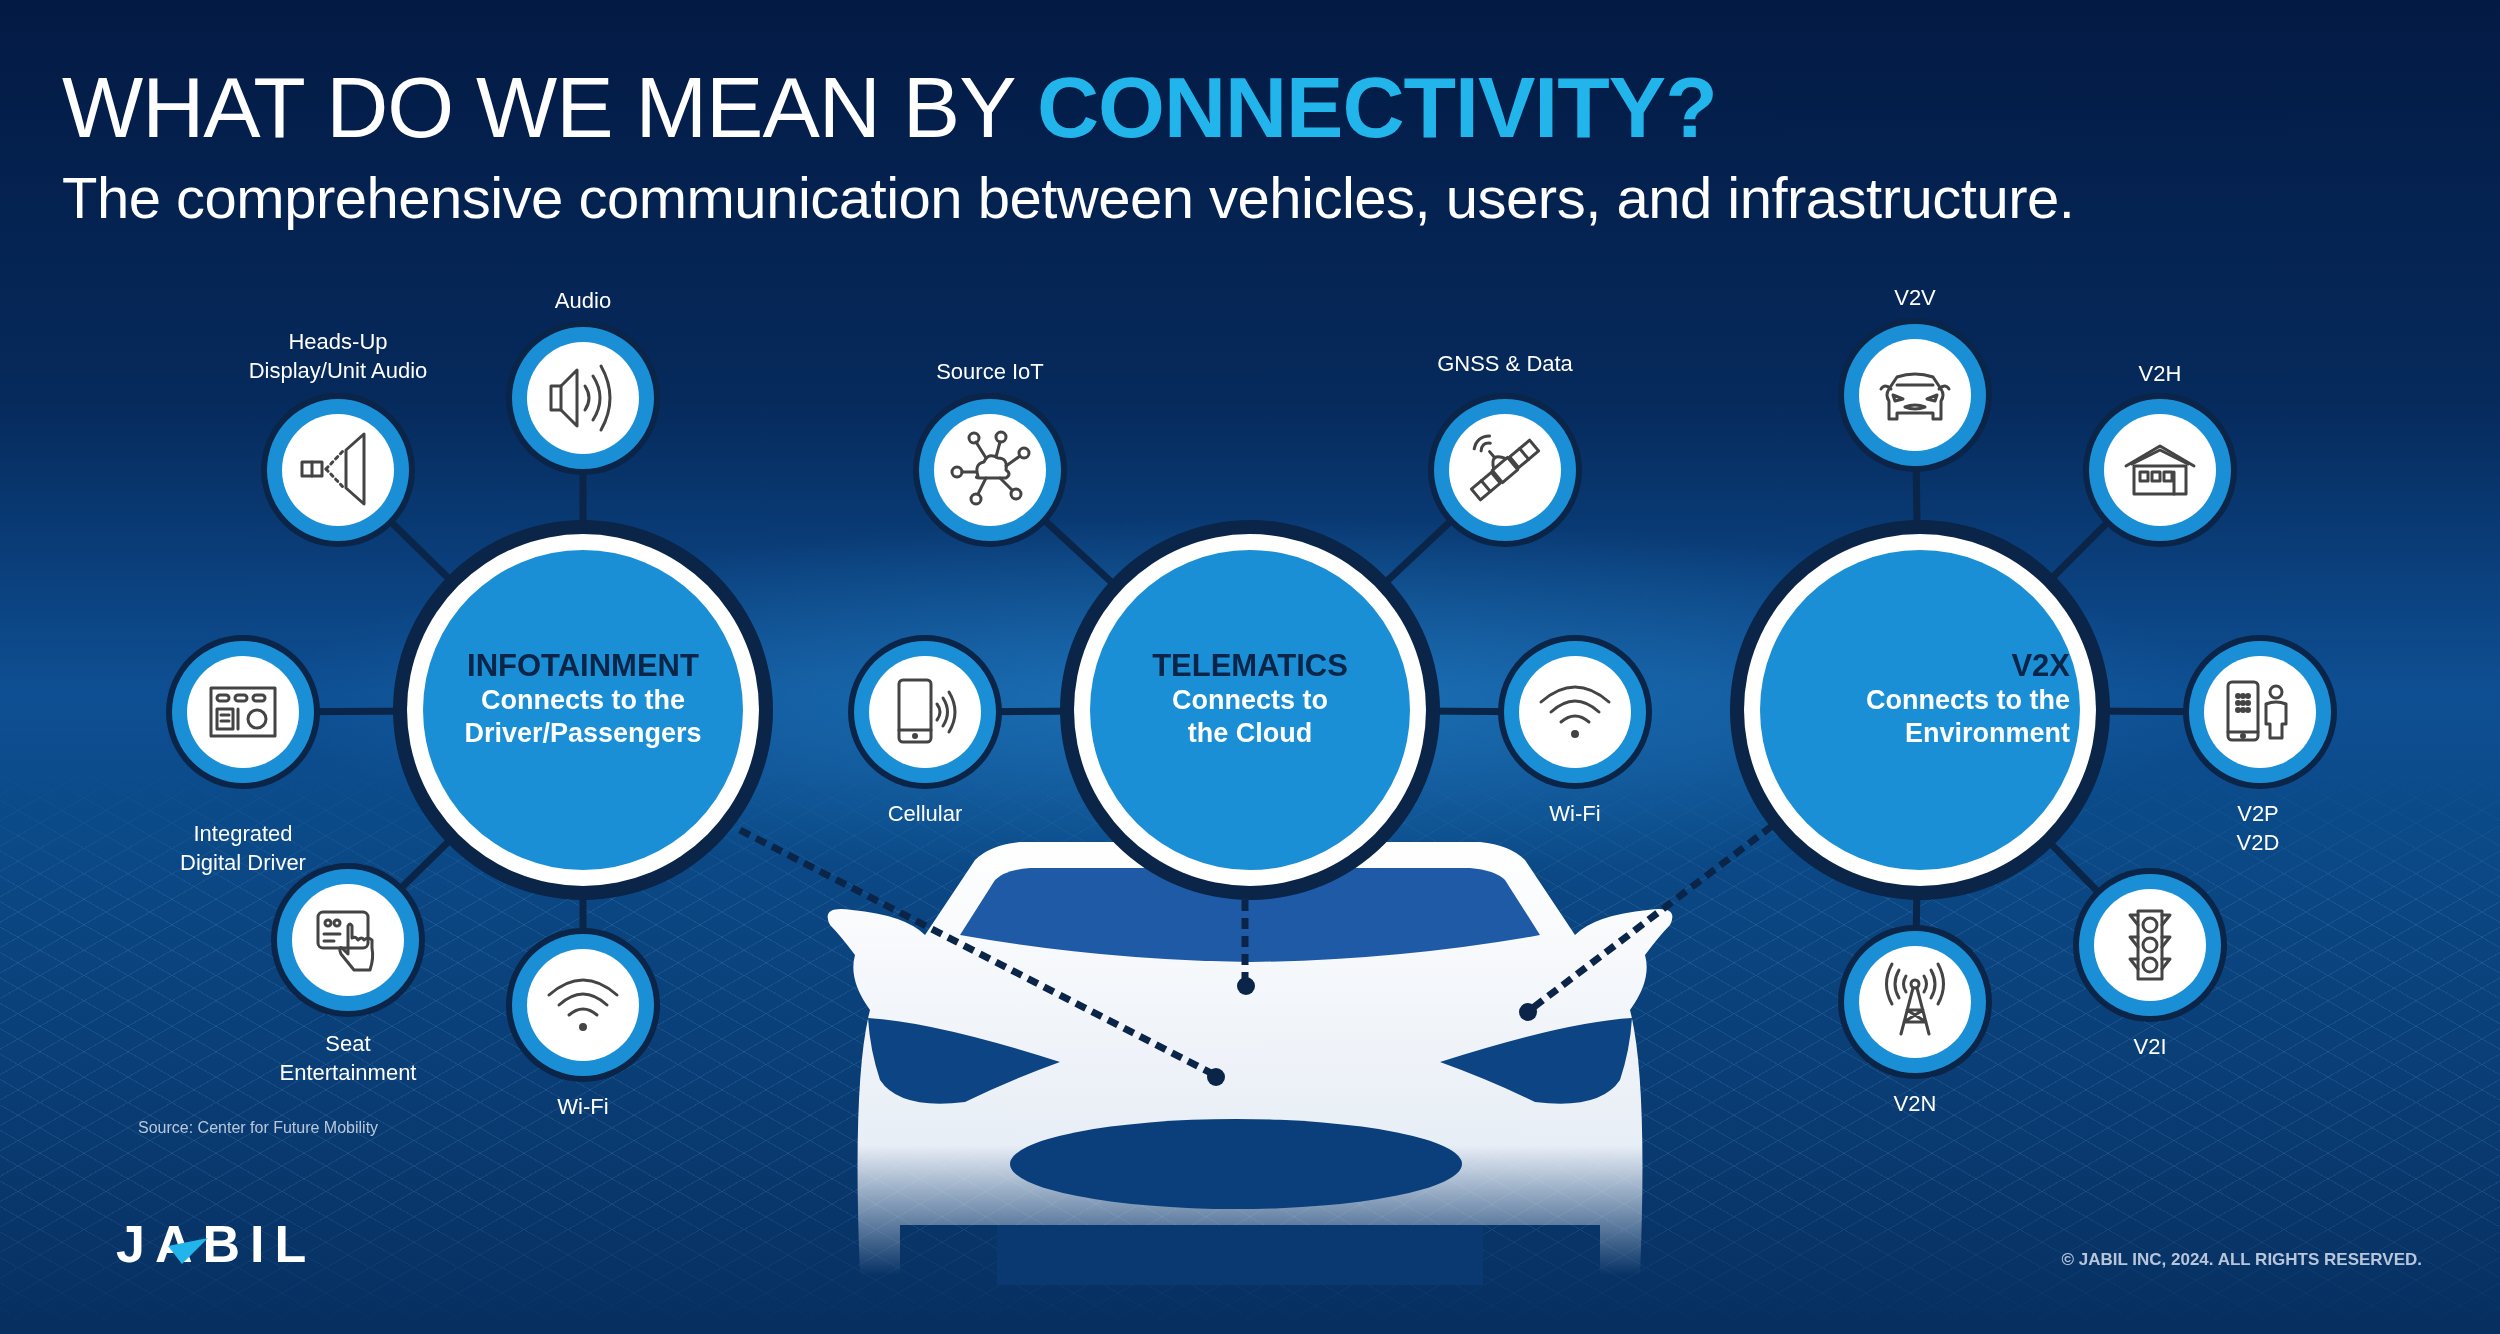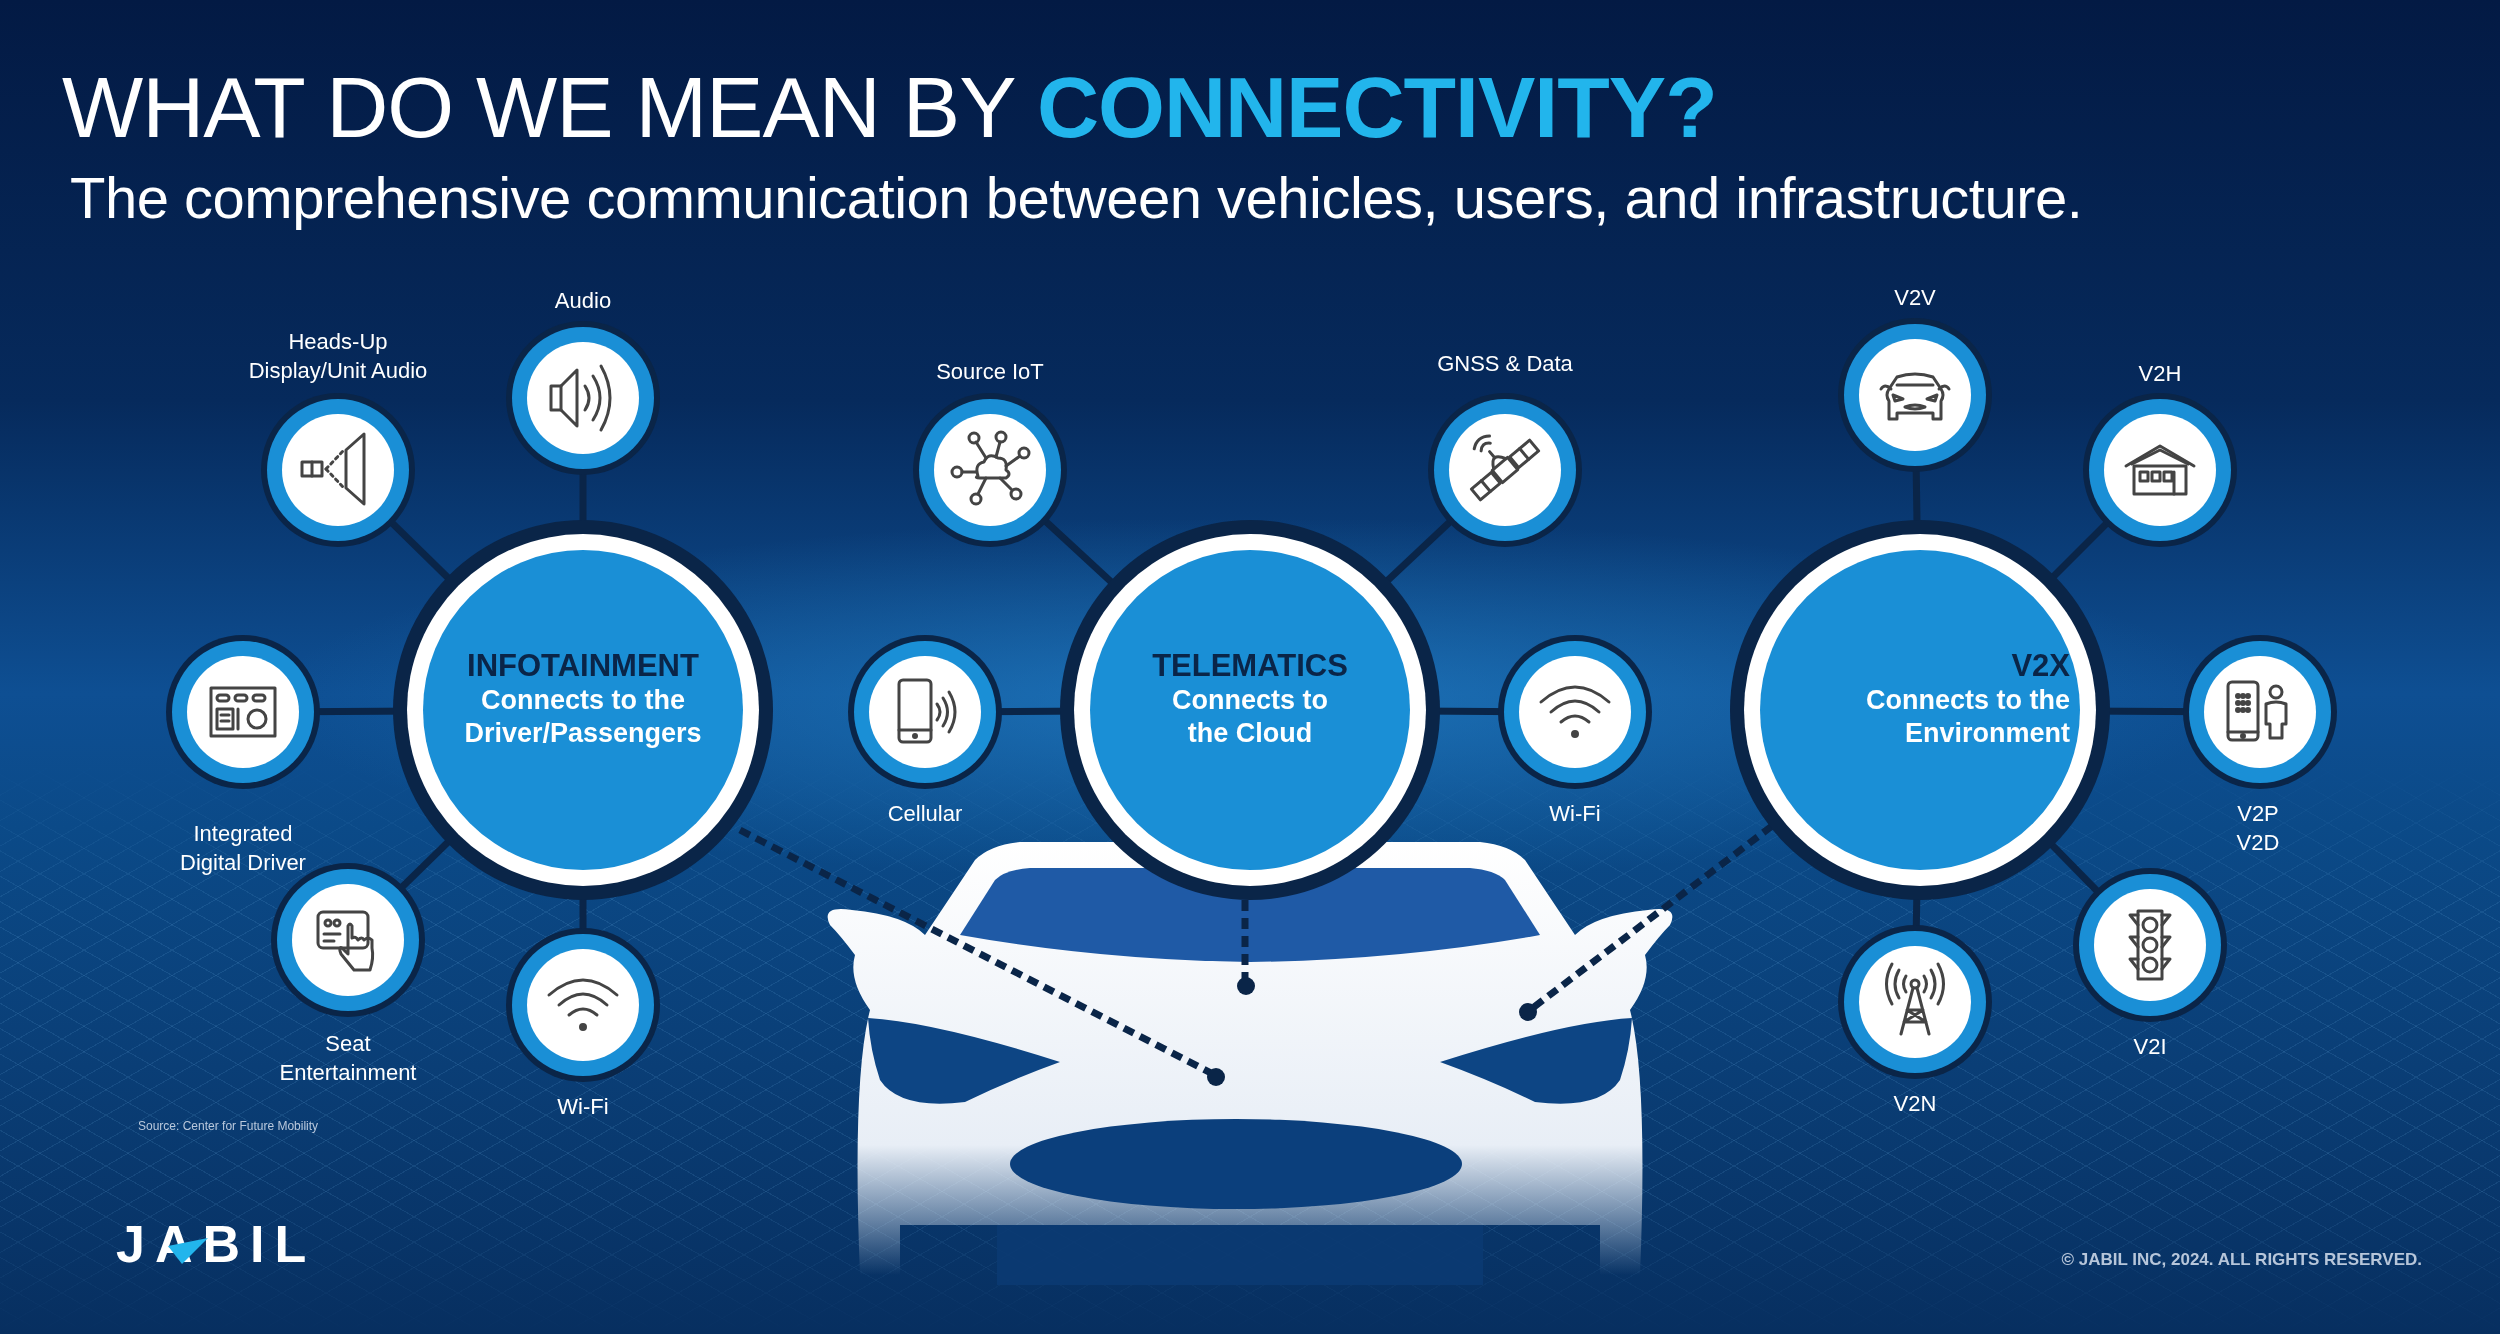--- a/index.html
+++ b/index.html
@@ -9,27 +9,27 @@
       radial-gradient(ellipse 1400px 260px at 1250px 700px, rgba(40,140,210,0.55), rgba(0,0,0,0) 70%),
       linear-gradient(180deg,#031a44 0%,#062a5c 30%,#0e4f93 52%,#0b4a88 62%,#0a3e76 80%,#072f60 100%);}
   .mesh{position:absolute;left:0;top:760px;width:2500px;height:574px;opacity:.35;
     background-image:
       repeating-linear-gradient(30deg, rgba(120,190,240,.35) 0 1px, transparent 1px 22px),
       repeating-linear-gradient(-30deg, rgba(120,190,240,.35) 0 1px, transparent 1px 22px);
     -webkit-mask-image:linear-gradient(180deg,transparent 0%,#000 25%,#000 75%,transparent 100%);
     mask-image:linear-gradient(180deg,transparent 0%,#000 25%,#000 75%,transparent 100%);}
   .title{position:absolute;left:62px;top:58px;font-size:86px;font-weight:300;color:#fff;letter-spacing:-1px;white-space:nowrap;}
   .title .accent{color:#22b5ec;font-weight:700;}
-  .subtitle{position:absolute;left:62px;top:164px;font-size:58px;color:#fff;font-weight:300;letter-spacing:-0.5px;white-space:nowrap;margin-left:8px;}
+  .subtitle{position:absolute;left:62px;top:164px;font-size:58px;color:#fff;font-weight:300;letter-spacing:-0.5px;white-space:nowrap;}
   svg.layer{position:absolute;left:0;top:0;}
   .hub-text{position:absolute;width:300px;text-align:center;font-weight:700;line-height:1.2;}
   .hub-text .h{color:#0a2548;font-size:31px;display:block;}
   .hub-text .s{color:#fff;font-size:27px;display:block;}
   .lbl{position:absolute;color:#fff;font-size:22px;text-align:center;width:260px;line-height:1.3;}
-  .source{position:absolute;left:138px;top:1119px;font-size:12px;color:#b9c8dc;}
+  .source{position:absolute;left:138px;top:1119px;font-size:16px;color:#b9c8dc;}
   .copyright{position:absolute;right:78px;top:1250px;font-size:17px;color:#b7c6da;font-weight:700;}
   .logo{position:absolute;left:116px;top:1218px;}
 </style>
 </head>
 <body>
 
 <div class="mesh"></div>
 
 <div class="title"><span>WHAT DO WE MEAN BY </span><span class="accent">CONNECTIVITY?</span></div>
 <div class="subtitle">The comprehensive communication between vehicles, users, and infrastructure.</div>

